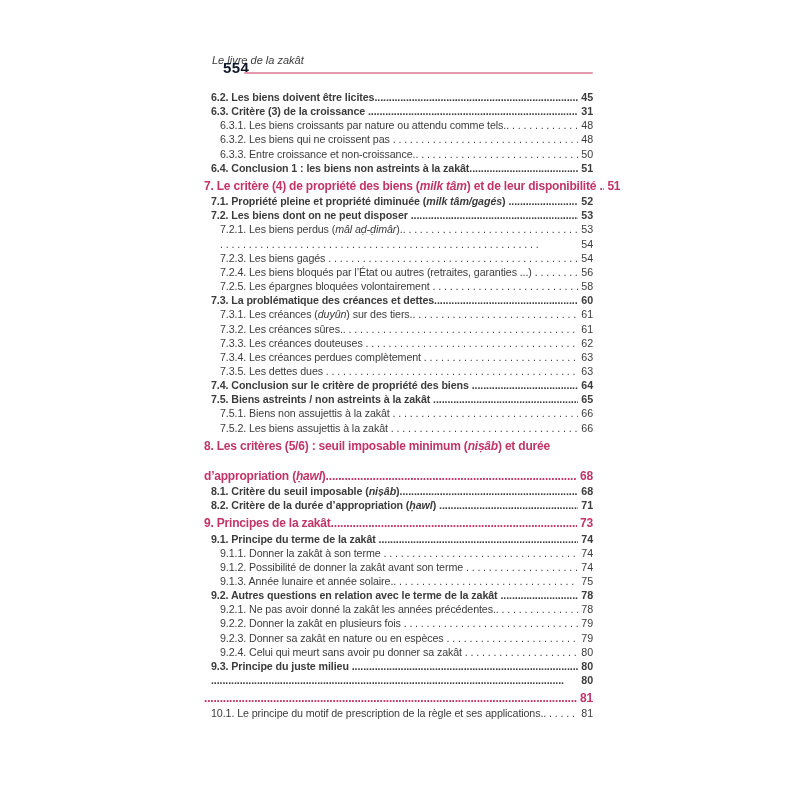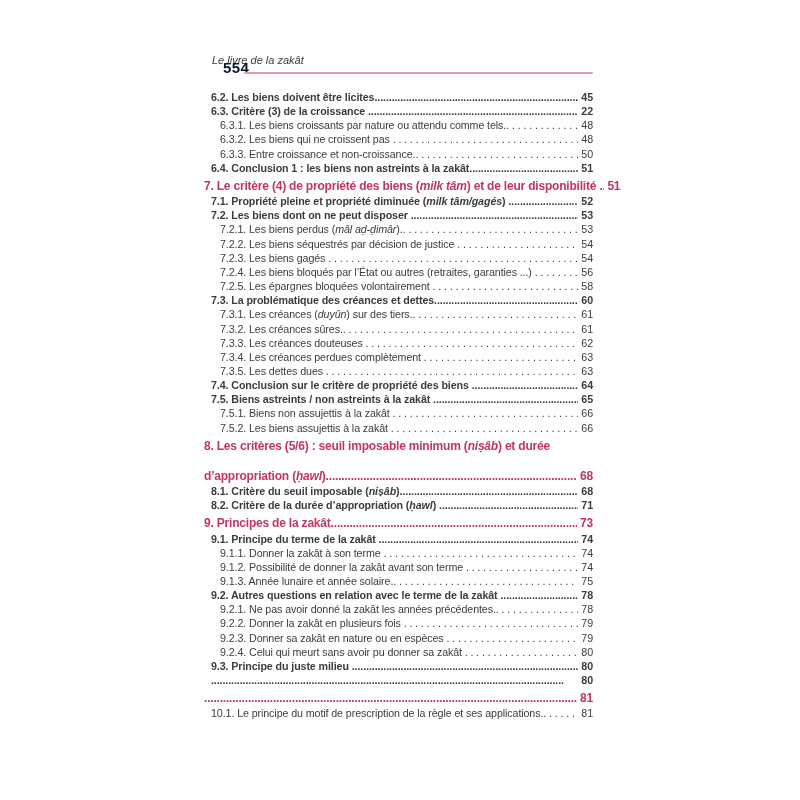--- a/index.html
+++ b/index.html
@@ -58,21 +58,21 @@
   <div class="hrule"></div>
   <div class="toc" id="toc">
       <div class="row lvl2">
         <span class="label"><span>6.2. Les biens doivent être licites.</span></span>
         <span class="leader tight"></span>
         <span class="pnum">45</span>
       </div>
       <div class="row lvl2">
         <span class="label"><span>6.3. Critère (3) de la croissance </span></span>
         <span class="leader tight"></span>
-        <span class="pnum">22</span>
+        <span class="pnum">31</span>
       </div>
       <div class="row lvl3">
         <span class="label"><span>6.3.1. Les biens croissants par nature ou attendu comme tels.</span></span>
         <span class="leader spaced"></span>
         <span class="pnum">48</span>
       </div>
       <div class="row lvl3">
         <span class="label"><span>6.3.2. Les biens qui ne croissent pas </span></span>
         <span class="leader spaced"></span>
         <span class="pnum">48</span>
@@ -101,21 +101,20 @@
         <span class="label"><span>7.2. Les biens dont on ne peut disposer </span></span>
         <span class="leader tight"></span>
         <span class="pnum">53</span>
       </div>
       <div class="row lvl3">
         <span class="label"><span>7.2.1. Les biens perdus (</span><span class="it">mâl aḍ-ḍimâr</span><span>).</span></span>
         <span class="leader spaced"></span>
         <span class="pnum">53</span>
       </div>
       <div class="row lvl3">
-        <span class="label"><span>7.2.2. Les biens séquestrés par décision de justice </span></span>
         <span class="leader spaced"></span>
         <span class="pnum">54</span>
       </div>
       <div class="row lvl3">
         <span class="label"><span>7.2.3. Les biens gagés </span></span>
         <span class="leader spaced"></span>
         <span class="pnum">54</span>
       </div>
       <div class="row lvl3">
         <span class="label"><span>7.2.4. Les biens bloqués par l’État ou autres (retraites, garanties ...) </span></span>

